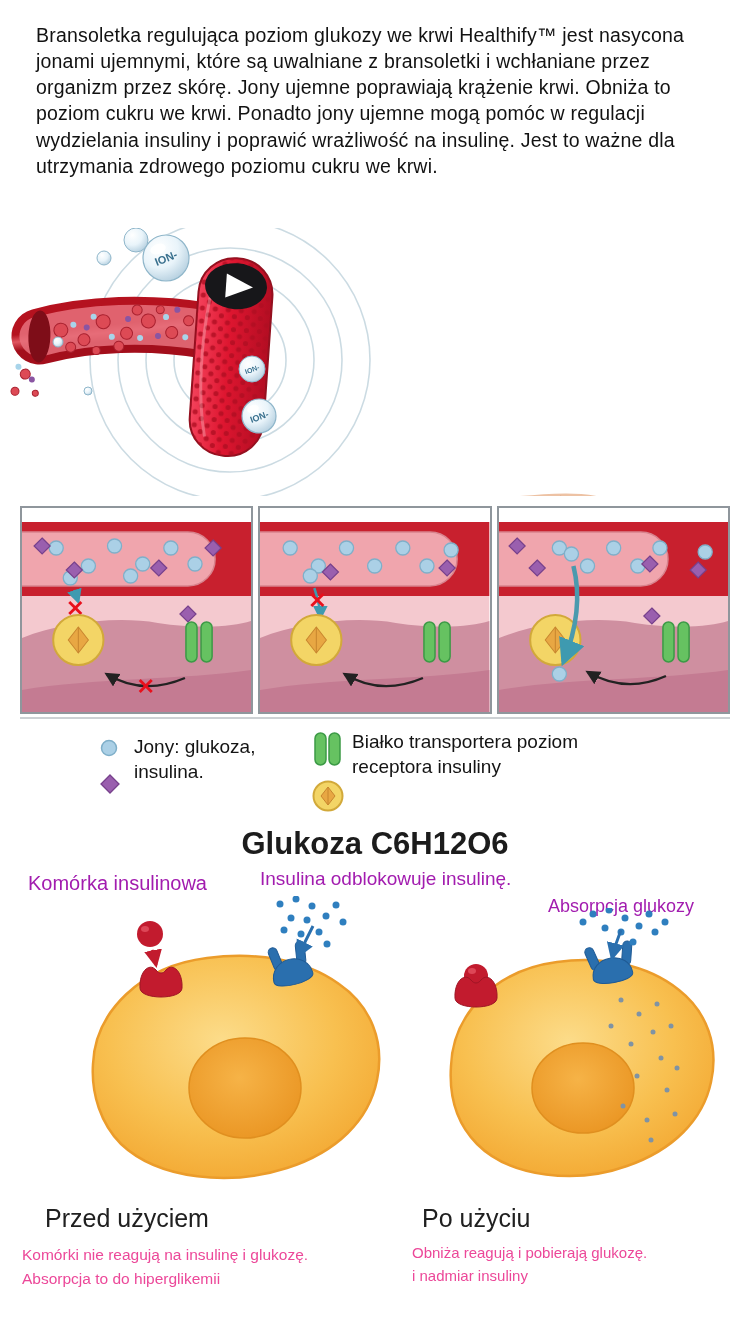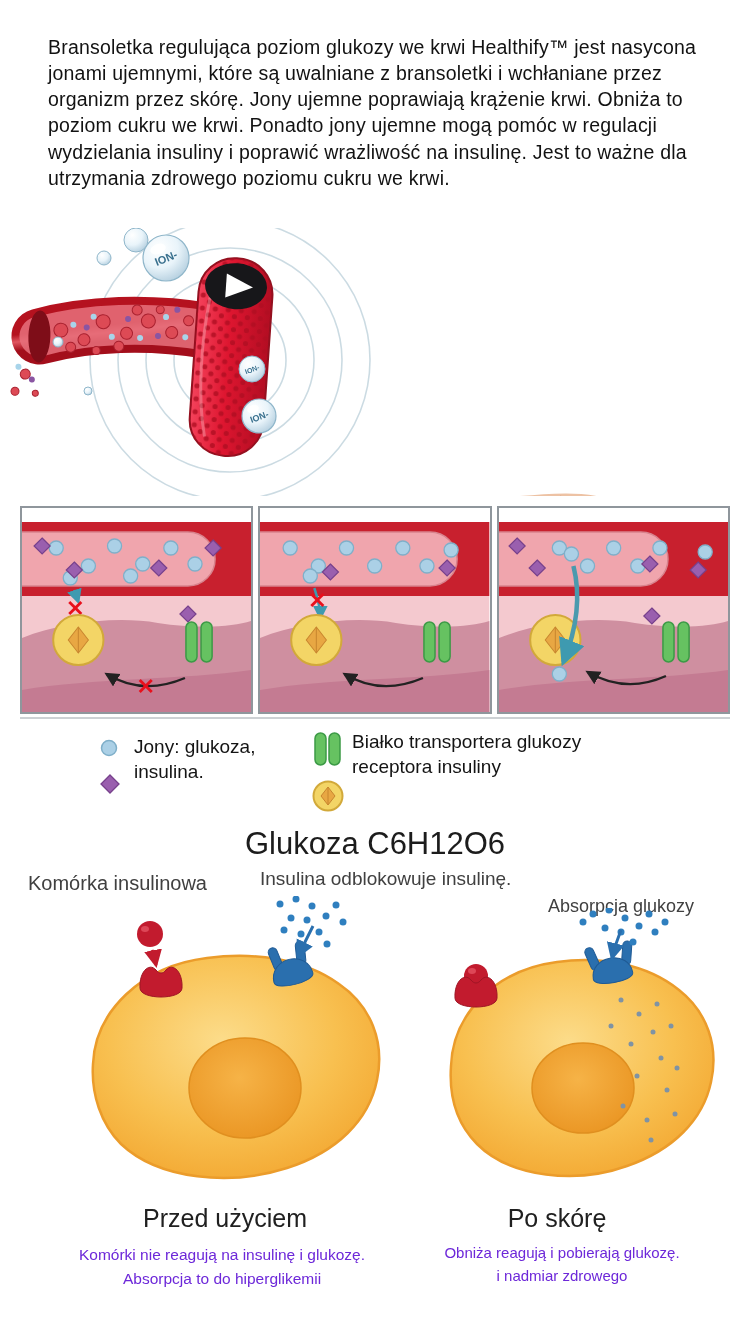--- a/index.html
+++ b/index.html
@@ -1,29 +1,29 @@
 <!DOCTYPE html>
 <html><head>
 <meta charset="utf-8">
 <style>
   *{box-sizing:border-box}
   html,body{margin:0;padding:0;background:#ffffff}
   .page{position:relative;width:750px;height:1338px;margin:0 auto;background:#fff;
         font-family:"Liberation Sans","DejaVu Sans",sans-serif;color:#161616;overflow:hidden}
   .abs{position:absolute}
-  .intro{left:36px;top:22px;width:692px;margin:12px;font-size:19.5px;line-height:1.34;color:#121212;letter-spacing:.2px}
+  .intro{left:36px;top:22px;width:692px;margin:0;font-size:19.5px;line-height:1.34;color:#121212;letter-spacing:.2px}
   .panels{left:20px;top:506px;width:710px;height:208px;display:flex;gap:5px}
   .panel{flex:1 1 0;border:2px solid #8f969c;background:#fff;overflow:hidden}
   .panel svg{display:block;width:100%;height:100%}
   .divider{left:20px;top:717px;width:710px;height:2px;background:#cdd1d4}
   .legend-text{font-size:19px;line-height:1.32;color:#141414}
-  .title{left:0;top:826px;width:750px;text-align:center;font-size:31px;font-weight:400;color:#1c1c1c}
-  .cell-label{color:#404040}
-  .phase-title{font-size:25px;color:#202020;text-align:center}
-  .caption{font-size:15.5px;line-height:1.55;color:#6d28d9;text-align:center}
+  .title{left:0;top:826px;width:750px;text-align:center;font-size:31px;font-weight:700;color:#1c1c1c}
+  .cell-label{color:#a21caf}
+  .phase-title{font-size:25px;color:#202020;text-align:left}
+  .caption{font-size:15.5px;line-height:1.55;color:#ec4899;text-align:left}
   .caption span{display:block}
   svg text{font-family:"Liberation Sans","DejaVu Sans",sans-serif}
 </style>
 </head>
 <body>
 
 <svg width="0" height="0" style="position:absolute" aria-hidden="true">
   <defs>
     <radialGradient id="bubbleGrad" cx="35%" cy="30%" r="75%">
       <stop offset="0%" stop-color="#ffffff"></stop>
@@ -294,21 +294,21 @@
     <circle cx="9" cy="9" r="7.5" fill="#abd0e6" stroke="#7fafc9" stroke-width="1.5"></circle>
   </svg>
   <div class="abs legend-text" style="left:134px;top:734px;width:185px">Jony: glukoza, insulina.</div>
   <svg class="abs" style="left:100px;top:774px" width="20" height="20">
     <path d="M10,1 L19,10 L10,19 L1,10 Z" fill="#9a5fae" stroke="#77418c" stroke-width="1.3"></path>
   </svg>
   <svg class="abs" style="left:312px;top:730px" width="32" height="38">
     <rect x="3" y="3" width="11" height="32" rx="5.5" fill="#66c261" stroke="#3c9a46" stroke-width="1.5"></rect>
     <rect x="17" y="3" width="11" height="32" rx="5.5" fill="#66c261" stroke="#3c9a46" stroke-width="1.5"></rect>
   </svg>
-  <div class="abs legend-text" style="left:352px;top:729px;width:300px">Białko transportera glukozy receptora insuliny</div>
+  <div class="abs legend-text" style="left:352px;top:729px;width:300px">Białko transportera poziom receptora insuliny</div>
   <svg class="abs" style="left:310px;top:778px" width="36" height="36">
     <circle cx="18" cy="18" r="14.5" fill="#f3d566" stroke="#d2a93a" stroke-width="2"></circle>
     <path d="M18,9 L25,18 L18,27 L11,18 Z" fill="#e8a743" stroke="#c8862f" stroke-width="1"></path>
     <line x1="18" y1="9" x2="18" y2="27" stroke="#c8862f" stroke-width="1"></line>
   </svg>
 
   <div class="abs title">Glukoza C6H12O6</div>
 
   <div class="abs cell-label" style="left:28px;top:872px;font-size:20px">Komórka insulinowa</div>
   <div class="abs cell-label" style="left:260px;top:868px;font-size:19px">Insulina odblokowuje insulinę.</div>
@@ -398,24 +398,24 @@
       <circle cx="246" cy="118" r="2.5"></circle>
         <circle cx="250" cy="206" r="2.5"></circle>
         <circle cx="186" cy="118" r="2.5"></circle>
       <circle cx="232" cy="96" r="2.5"></circle>
         <circle cx="252" cy="160" r="2.5"></circle>
         <circle cx="226" cy="232" r="2.5"></circle>
     </g>
   </svg>
 
   <div class="abs phase-title" style="left:45px;top:1204px;width:360px">Przed użyciem</div>
-  <div class="abs phase-title" style="left:422px;top:1204px;width:270px">Po skórę</div>
+  <div class="abs phase-title" style="left:422px;top:1204px;width:270px">Po użyciu</div>
 
   <div class="abs caption" style="left:22px;top:1243px;width:400px">
     <span>Komórki nie reagują na insulinę i glukozę.</span>
     <span>Absorpcja to do hiperglikemii</span>
   </div>
   <div class="abs caption" style="left:412px;top:1241px;width:300px;font-size:15px">
     <span>Obniża reagują i pobierają glukozę.</span>
-    <span>i nadmiar zdrowego</span>
+    <span>i nadmiar insuliny</span>
   </div>
 
 </div>
 
 </body></html>

